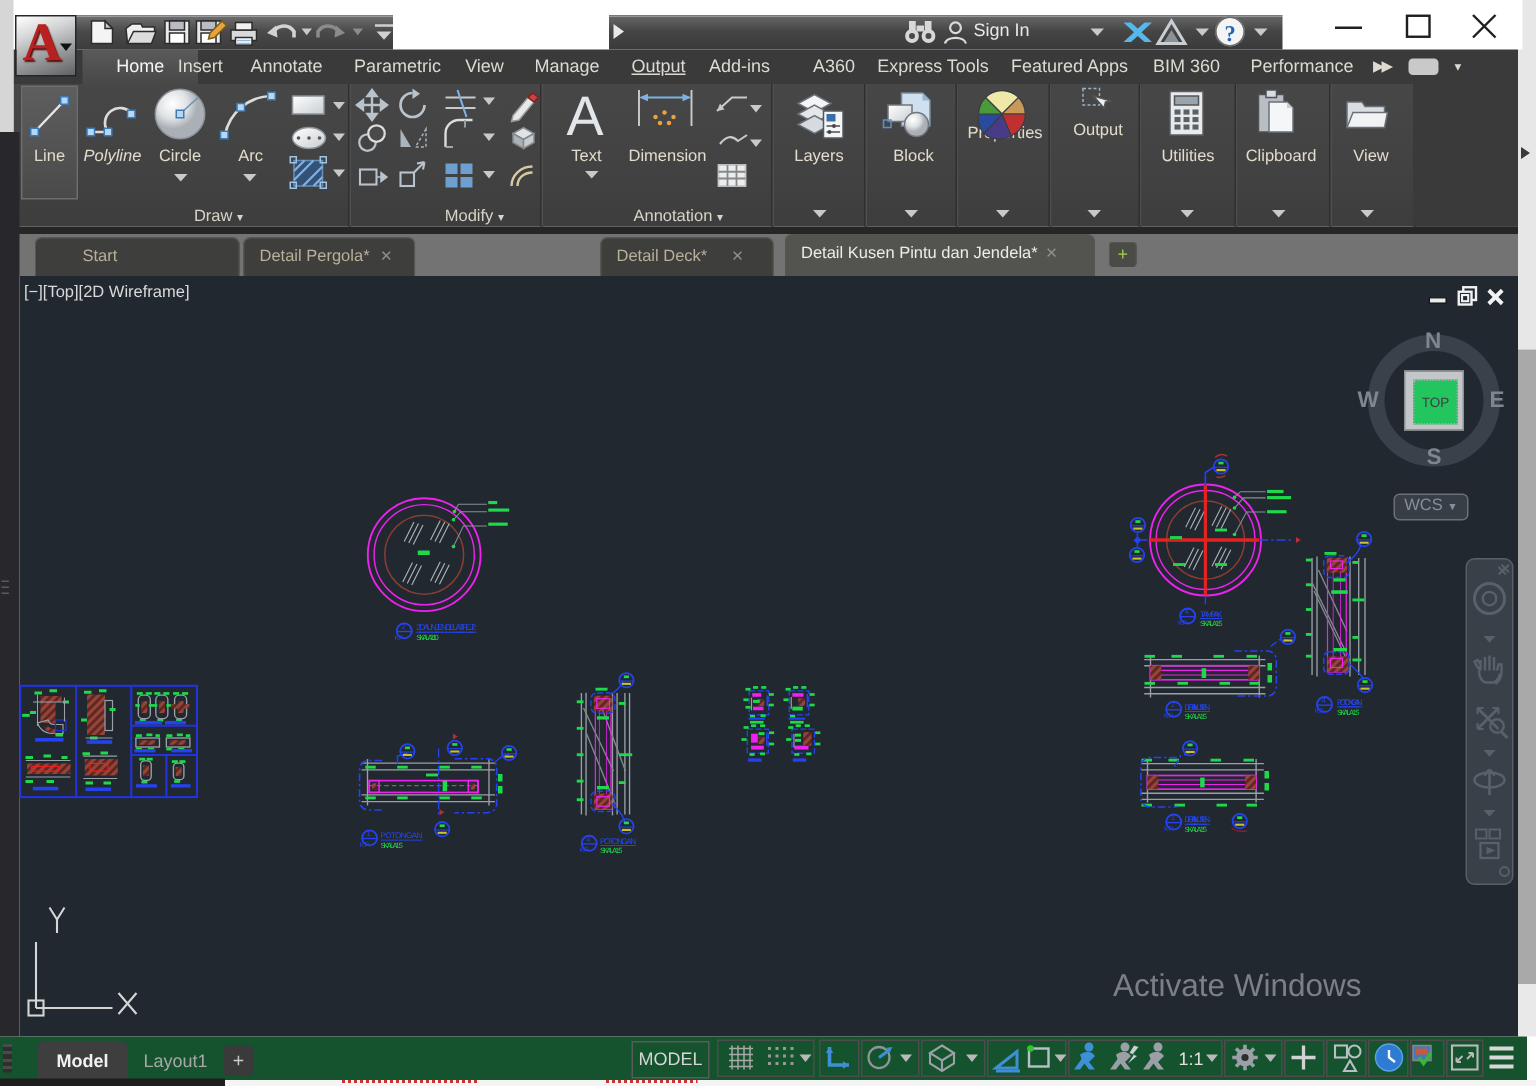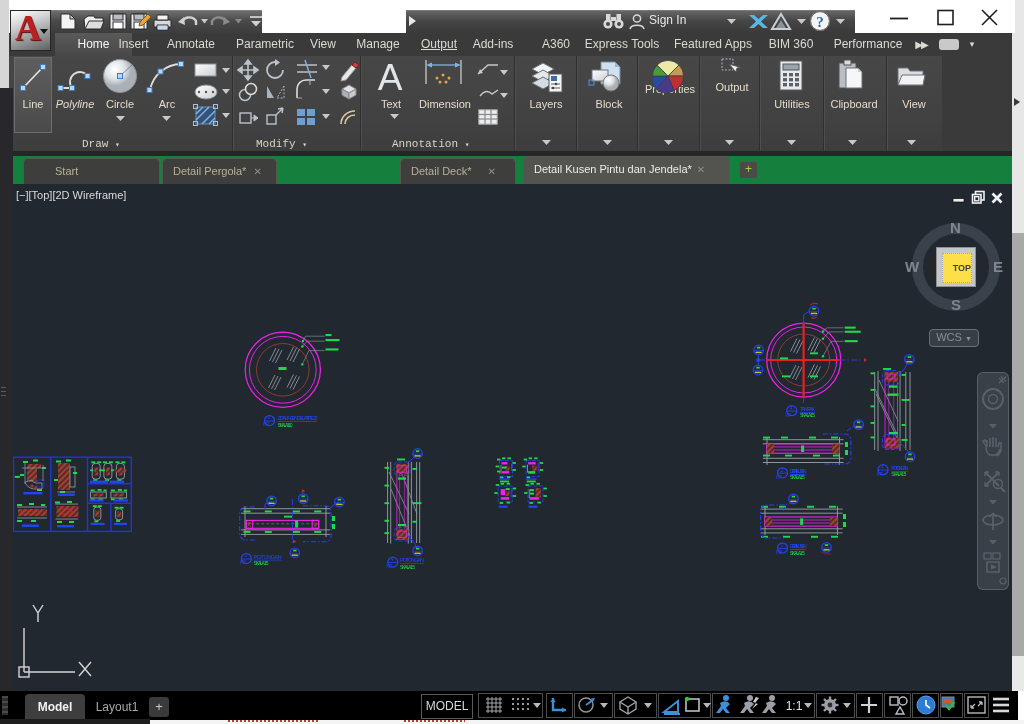--- a/index.html
+++ b/index.html
@@ -22,43 +22,43 @@
 #alogo .a{position:absolute;left:4px;top:-4px;font-weight:bold;font-size:36px;color:#b92020;text-shadow:1px 1px 1px #5e0f0f;font-family:"Liberation Serif",serif;}
 #alogo .dd{position:absolute;right:2px;top:18px;width:0;height:0;border-left:4px solid transparent;border-right:4px solid transparent;border-top:5px solid #111;}
 
 #tabrow{left:9px;top:33px;width:1003px;height:23px;background:#3a3a3a;}
 .rtab{position:absolute;top:0;height:23px;line-height:23px;color:#dcdad1;font-size:12px;text-align:center;}
 #tabhome{background:linear-gradient(#5a5a5a,#484848);color:#f6f5f1;}
 
 #ribbon{left:9px;top:56px;width:1003px;height:95px;background:linear-gradient(#474747,#414141 70%,#3d3d3d);}
 #ribdark{left:942px;top:56px;width:70px;height:95px;background:#3a3a3a;}
 .psep{position:absolute;top:0;width:1px;height:95px;background:#2f2f2f;border-right:1px solid #4f4f4f;}
-.plabel{position:absolute;top:81px;height:14px;line-height:14px;color:#d8d4c8;font-size:11px;text-align:left;font-family:Liberation Mono, monospace;}
+.plabel{position:absolute;top:81px;height:14px;line-height:14px;color:#d8d4c8;font-size:11px;text-align:right;}
 .btnlabel{position:absolute;color:#e3dccd;font-size:11px;text-align:center;}
 #linebtn{position:absolute;left:5px;top:1px;width:38px;height:76px;background:linear-gradient(#5e5e5e,#4a4a4a);border:1px solid #6e6e6e;box-sizing:border-box;}
 #ribbonbase{left:9px;top:151px;width:1003px;height:5px;background:#262626;}
 
-#filetabs{left:9px;top:156px;width:1003px;height:28px;background:#15803d;}
+#filetabs{left:9px;top:156px;width:1003px;height:28px;background:#737373;}
 .ftab{position:absolute;top:2px;height:26px;background:#3e3e3c;border:1px solid #57574f;border-bottom:none;border-radius:5px 5px 0 0;box-sizing:border-box;color:#b9b09b;font-size:11px;line-height:24px;}
 .ftab .x{color:#8f8f8b;font-size:10px;}
 .ftabactive{background:#53534f;color:#efece4;top:0 !important;height:28px;}
 
 #canvas{left:13px;top:184px;width:999px;height:507px;background:#212830;}
 #vptext{left:3px;top:5px;color:#d9d9d9;font-size:11px;}
 #vcube{left:898px;top:38px;width:90px;height:90px;}
 #vring{position:absolute;left:1px;top:1px;width:88px;height:88px;border-radius:50%;border:11px solid #39414b;box-sizing:border-box;}
 .vlet{position:absolute;color:#7e8690;font-weight:bold;font-size:15px;}
 #vtop{position:absolute;left:25px;top:25px;width:40px;height:40px;background:#c4c7c9;border:1px solid #8d9294;box-sizing:border-box;}
-#vtop .in{position:absolute;left:5px;top:5px;width:28px;height:28px;background:#fde047;border:1px dotted #a6aaac;color:#3c4146;font-size:9px;font-weight:bold;text-align:right;line-height:28px;}
+#vtop .in{position:absolute;left:5px;top:5px;width:28px;height:28px;background:#22c55e;border:1px dotted #a6aaac;color:#3c4146;font-size:9px;font-weight:normal;text-align:center;line-height:28px;}
 #wcs{left:916px;top:145px;width:48px;height:16px;border:1px solid #6a7076;border-radius:4px;background:rgba(110,116,122,0.30);color:#878f98;font-size:11px;line-height:15px;text-align:center;}
 #navbar{left:964px;top:188px;width:32px;height:218px;background:rgba(125,130,136,0.28);border:1px solid rgba(150,155,160,0.35);border-radius:6px;box-sizing:border-box;}
 #act1{left:729px;top:462px;color:#7b8087;font-size:21px;}
 #act2{left:732px;top:487px;color:#767b83;font-size:15px;}
 
-#statusbar{left:0;top:691px;width:1018px;height:29px;background:#000000;}
+#statusbar{left:0;top:691px;width:1018px;height:29px;background:#14532d;}
 #modeltab{position:absolute;left:25px;top:3px;width:60px;height:26px;background:#3e3e3e;border-radius:4px 4px 0 0;color:#f2f2f2;font-weight:bold;font-size:12px;text-align:center;line-height:26px;}
 #layouttab{position:absolute;left:88px;top:3px;width:58px;height:26px;color:#a7a7a7;font-size:12px;text-align:center;line-height:26px;}
 #plustab{position:absolute;left:149px;top:6px;width:20px;height:20px;background:#3a3a3a;border-radius:3px;color:#c9c9c9;font-size:13px;text-align:center;line-height:20px;}
 #modelbox{position:absolute;left:421px;top:3px;width:50px;height:23px;border:1px solid #5a5a5a;color:#d6d6d6;font-size:12px;text-align:center;line-height:23px;}
 #bottomstrip{left:150px;top:720px;width:874px;height:4px;background:#f4f4f4;}
 #bottomleft{left:0;top:719px;width:150px;height:5px;background:#1e1e1e;}
 .redtxt{position:absolute;top:720px;height:2px;background:repeating-linear-gradient(90deg,#c33 0 2px,#f6f6f6 2px 4px);}
 svg{display:block;}
 </style>
 </head>
@@ -1033,20 +1033,21 @@
         <path d="M12,168 l8,0 -4,4.5 z" fill="#596069" stroke="none"></path>
 
         <rect x="7" y="181" width="7" height="6" stroke-width="1.3"></rect>
         <rect x="16" y="181" width="7" height="6" stroke-width="1.3"></rect>
         <rect x="10" y="190" width="12" height="10" stroke-width="1.5"></rect>
         <path d="M14,192.5 l6,2.5 -6,2.5 z" fill="#596069" stroke="none"></path>
         <circle cx="26" cy="209" r="3" stroke-width="1.2"></circle>
       </g>
       <path d="M24,4.5 l5,5 m0,-5 l-5,5" stroke="#596069" stroke-width="1.2" fill="none"></path>
     </svg>
+    <div class="abs" id="act1">Activate Windows</div>
   </div>
 
   <div class="abs" id="statusbar">
     <span style="position:absolute;left:2px;top:5px;width:6px;height:19px;background:repeating-linear-gradient(#4a4a4a 0 2px,#2e2e2e 2px 5px);"></span>
       <span id="modeltab">Model</span>
     <span id="layouttab">Layout1</span>
     <span id="plustab">+</span>
     <span id="modelbox">MODEL</span>
   </div>
   <svg class="abs" id="statusicons" style="left:0;top:691px;" width="1024" height="29" viewBox="0 0 1024 29">

